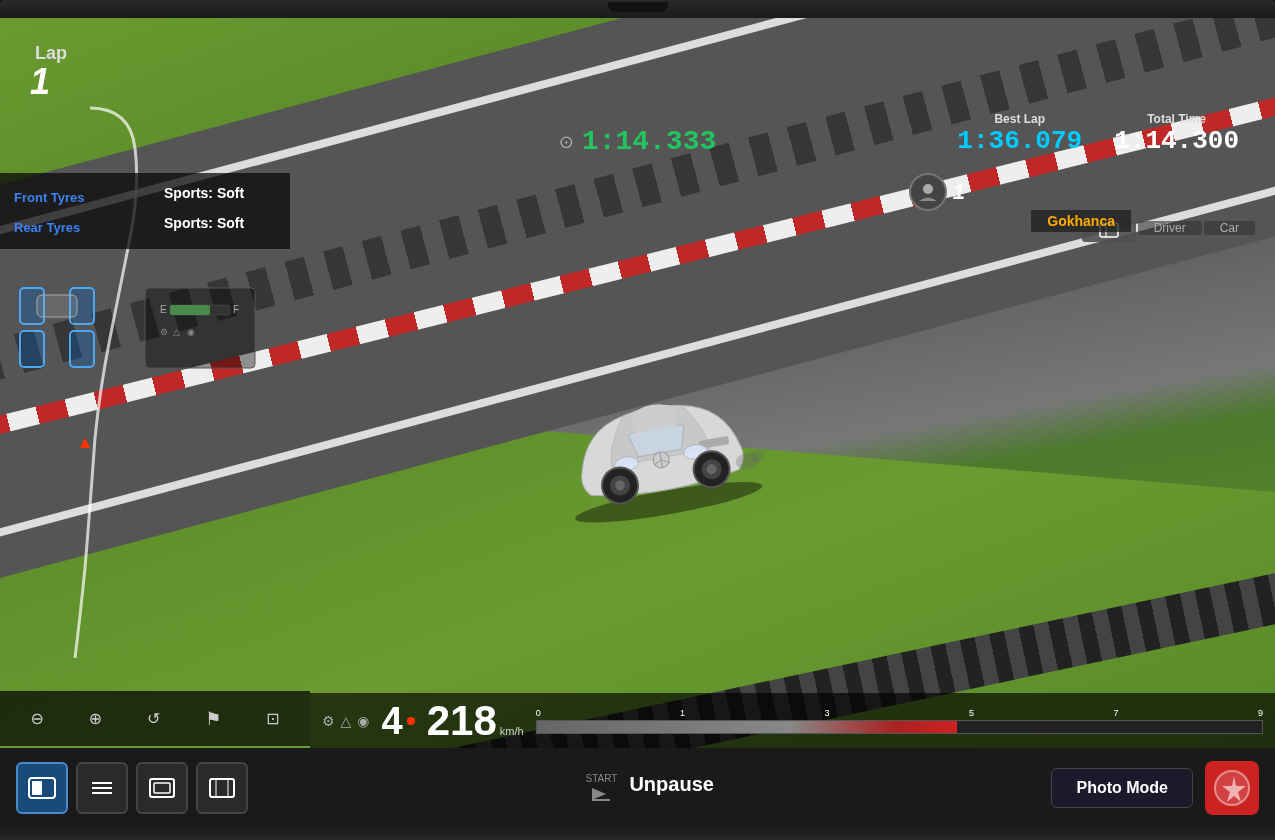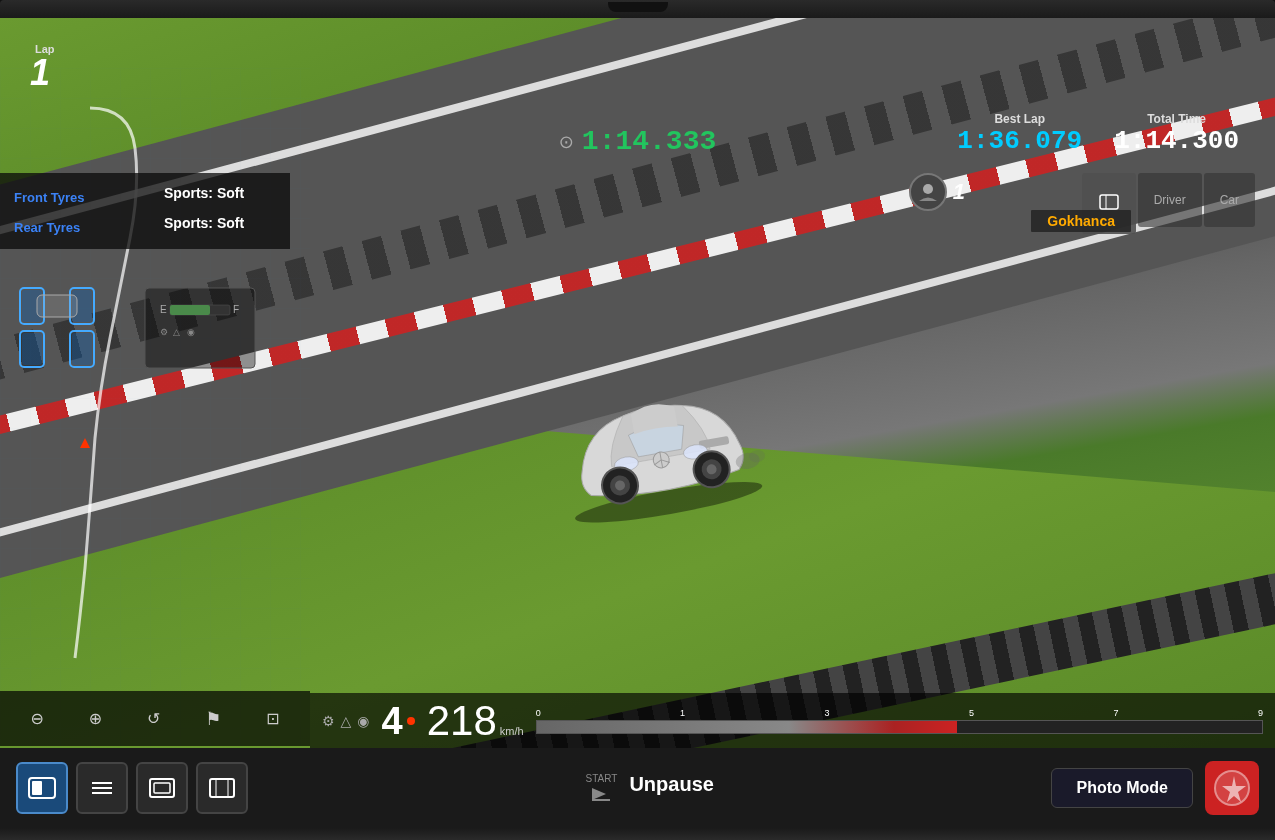--- a/index.html
+++ b/index.html
@@ -158,21 +158,21 @@
 
     
     .hud-top-left {
       position: absolute;
       top: 25px;
       left: 20px;
       color: white;
       z-index: 10;
     }
     .lap-label {
-      font-size: 11px;
+      font-size: 18px;
       font-weight: bold;
       color: #ddd;
       text-align: center;
       margin-left: 15px;
     }
     .lap-number {
       font-size: 36px;
       font-weight: bold;
       color: white;
       font-style: italic;
@@ -232,25 +232,26 @@
     .player-tabs {
       position: absolute;
       top: 155px;
       right: 20px;
       z-index: 10;
       display: flex;
       gap: 2px;
       align-items: flex-start;
     }
     .player-tab {
-      padding: 20px 16px;
+      padding: 0 16px;
       font-size: 12px;
       color: white;
       border-radius: 3px;
       cursor: pointer;
+      margin-top: 48px;
     }
     .player-tab.active {
       background: rgba(80, 80, 80, 0.9);
     }
     .player-tab.inactive {
       background: rgba(50, 50, 50, 0.6);
       color: #aaa;
     }
     .player-position {
       position: absolute;
@@ -369,21 +370,21 @@
     }
 
     
     .speed-display {
       display: flex;
       align-items: baseline;
       gap: 3px;
     }
     .speed-number {
       font-size: 42px;
-      font-weight: normal;
+      font-weight: bold;
       color: white;
       font-family: 'Arial Black', sans-serif;
       line-height: 1;
     }
     .speed-unit {
       font-size: 11px;
       color: #ccc;
       line-height: 1;
     }
 

